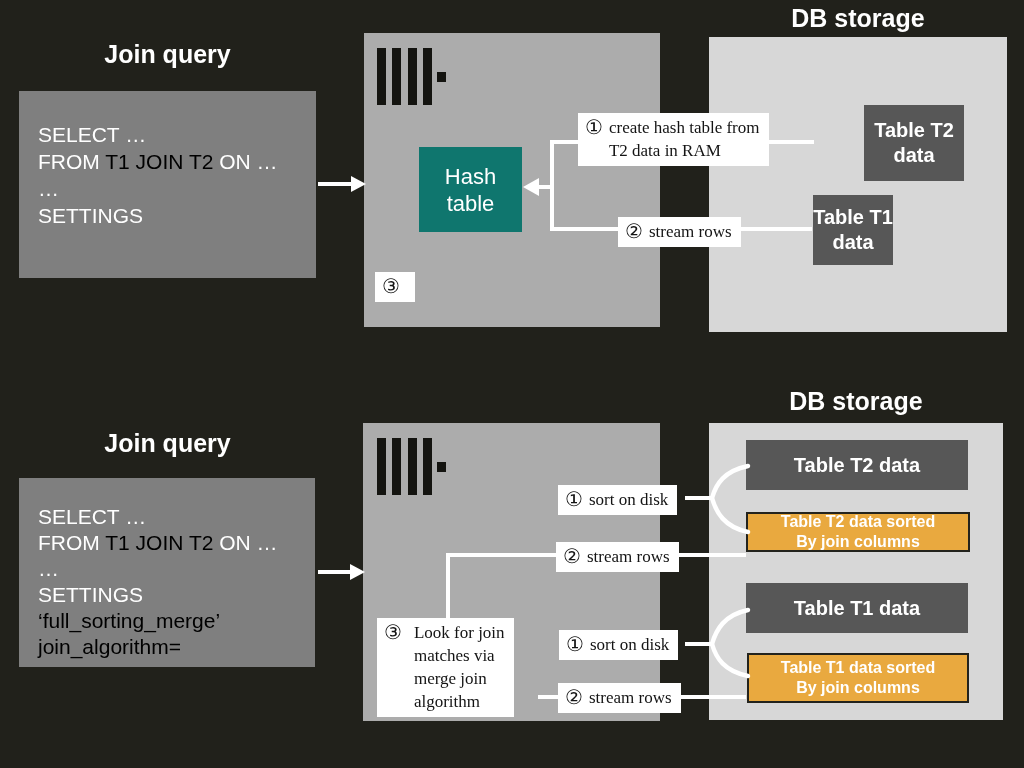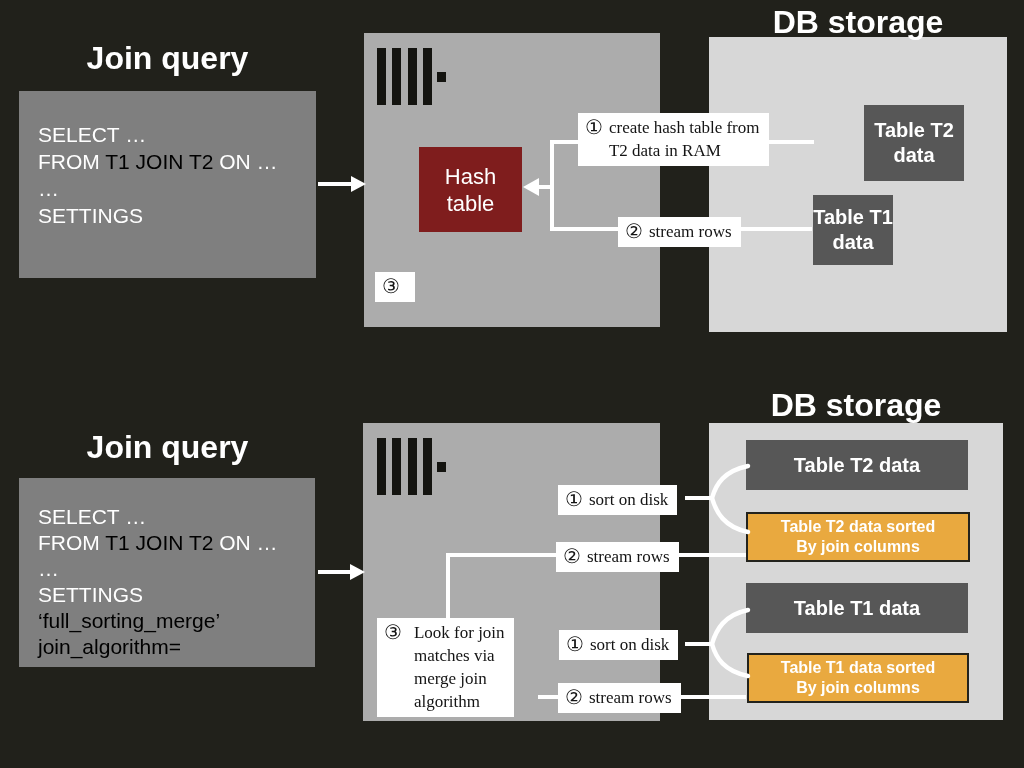--- a/index.html
+++ b/index.html
@@ -2,21 +2,21 @@
 <html><head>
 <meta charset="utf-8">
 <style>
   html,body{margin:0;padding:0;background:#1e1e18;}
   .canvas{
     position:relative;width:1024px;height:768px;background:#21211b;
     font-family:"Liberation Sans",sans-serif;overflow:hidden;
   }
   .abs{position:absolute;}
   
-  .title{position:absolute;color:#ffffff;font-weight:700;font-size:32px;text-align:center;}
+  .title{position:absolute;color:#ffffff;font-weight:700;font-size:25px;text-align:center;}
   #jq-title-1{left:19px;top:40px;width:297px;}
   #jq-title-2{left:19px;top:429px;width:297px;}
   #db-title-1{left:709px;top:4px;width:298px;}
   #db-title-2{left:709px;top:387px;width:294px;}
   
   .qbox{position:absolute;background:#7f7f7f;color:#ffffff;font-size:21px;line-height:27px;}
   #qbox-1{left:19px;top:91px;width:297px;height:187px;}
   #qbox-2{left:19px;top:478px;width:296px;height:189px;}
   #qbox-1 .qtext{padding:30px 0 0 19px;}
   #qbox-2 .qtext{padding:26px 0 0 19px;line-height:26px;}
@@ -29,38 +29,38 @@
   .bars{position:absolute;width:70px;height:58px;}
   #bars-1{left:377px;top:48px;}
   #bars-2{left:377px;top:438px;}
   .bars i{position:absolute;top:0;width:9px;height:57px;background:#141410;}
   .bars i:nth-of-type(1){left:0;}
   .bars i:nth-of-type(2){left:15px;}
   .bars i:nth-of-type(3){left:31px;}
   .bars i:nth-of-type(4){left:46px;}
   .bars .sq{position:absolute;left:60px;top:24px;width:9px;height:10px;background:#141410;}
   
-  #hashbox{left:419px;top:147px;width:103px;height:85px;background:#7f1d1d;color:#ffffff;
+  #hashbox{left:419px;top:147px;width:103px;height:85px;background:#0f766e;color:#ffffff;
     font-size:22px;line-height:27px;display:flex;align-items:center;justify-content:center;
     text-align:center;white-space:pre-line;}
   
   .dbbox{position:absolute;background:#d7d7d7;}
   #dbbox-1{left:709px;top:37px;width:298px;height:295px;}
   #dbbox-2{left:709px;top:423px;width:294px;height:297px;}
   .tbl{position:absolute;background:#575757;color:#ffffff;font-weight:700;font-size:20px;
     line-height:25px;display:flex;align-items:center;justify-content:center;text-align:center;
     white-space:pre-line;}
   #tbl-t2-1{left:864px;top:105px;width:100px;height:76px;}
   #tbl-t1-1{left:813px;top:195px;width:80px;height:70px;}
   #tbl-t2-2{left:746px;top:440px;width:222px;height:50px;}
   #tbl-t1-2{left:746px;top:583px;width:222px;height:50px;}
   .tbl-sorted{position:absolute;background:#e9a93f;border:2px solid #23231d;color:#ffffff;
     font-weight:700;font-size:16px;line-height:20px;display:flex;align-items:center;
     justify-content:center;text-align:center;white-space:pre-line;box-sizing:border-box;}
-  #tbl-t2-sorted{left:746px;top:512px;width:224px;height:50px;}
+  #tbl-t2-sorted{left:746px;top:512px;width:224px;height:40px;}
   #tbl-t1-sorted{left:747px;top:653px;width:222px;height:50px;}
   
   .step{position:absolute;background:#ffffff;color:#141414;font-size:17px;line-height:23px;
     display:flex;align-items:flex-start;padding:3px 9px 4px 7px;white-space:nowrap;}
   .step .num{font-size:20px;margin-right:6px;}
   .step .txt{white-space:pre-line;font-family:Liberation Serif, serif;}
   #step-create{left:578px;top:113px;}
   #step-stream-1{left:618px;top:217px;}
   #step-lookup-1{left:375px;top:272px;}
   #step-sort-t2{left:558px;top:485px;}

